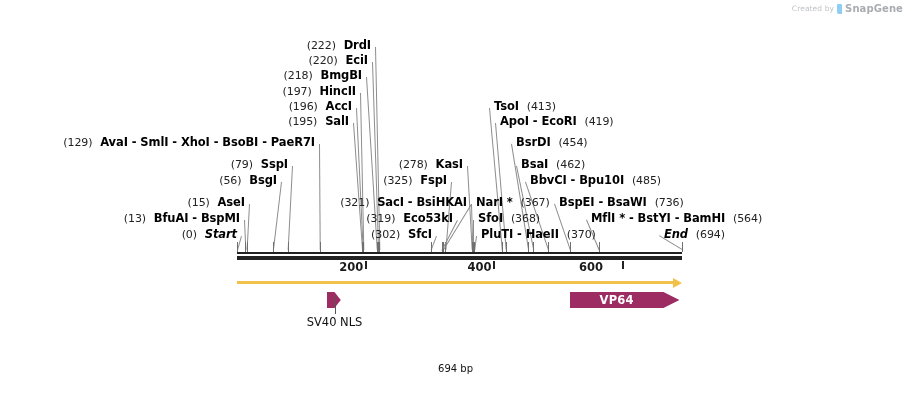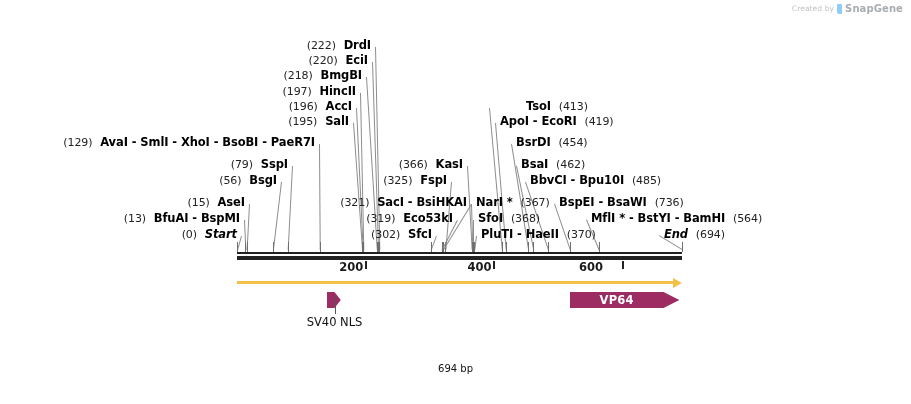--- a/index.html
+++ b/index.html
@@ -237,26 +237,26 @@
       <div class="lbl" style="top: 64px; left: 0px; width: 362px; text-align: right;"><span class="pos">(218)</span>&nbsp;&nbsp;<span class="enz">BmgBI</span></div>
       <div class="lbl" style="top: 80px; left: 0px; width: 356px; text-align: right;"><span class="pos">(197)</span>&nbsp;&nbsp;<span class="enz">HincII</span></div>
       <div class="lbl" style="top: 95px; left: 0px; width: 352px; text-align: right;"><span class="pos">(196)</span>&nbsp;&nbsp;<span class="enz">AccI</span></div>
       <div class="lbl" style="top: 110px; left: 0px; width: 349px; text-align: right;"><span class="pos">(195)</span>&nbsp;&nbsp;<span class="enz">SalI</span></div>
       <div class="lbl" style="top: 131px; left: 0px; width: 315px; text-align: right;"><span class="pos">(129)</span>&nbsp;&nbsp;<span class="enz">AvaI</span><span class="sep"> - </span><span class="enz">SmlI</span><span class="sep"> - </span><span class="enz">XhoI</span><span class="sep"> - </span><span class="enz">BsoBI</span><span class="sep"> - </span><span class="enz">PaeR7I</span></div>
       <div class="lbl" style="top: 153px; left: 0px; width: 288px; text-align: right;"><span class="pos">(79)</span>&nbsp;&nbsp;<span class="enz">SspI</span></div>
       <div class="lbl" style="top: 169px; left: 0px; width: 277px; text-align: right;"><span class="pos">(56)</span>&nbsp;&nbsp;<span class="enz">BsgI</span></div>
       <div class="lbl" style="top: 191px; left: 0px; width: 245px; text-align: right;"><span class="pos">(15)</span>&nbsp;&nbsp;<span class="enz">AseI</span></div>
       <div class="lbl" style="top: 207px; left: 0px; width: 240px; text-align: right;"><span class="pos">(13)</span>&nbsp;&nbsp;<span class="enz">BfuAI</span><span class="sep"> - </span><span class="enz">BspMI</span></div>
       <div class="lbl" style="top: 223px; left: 0px; width: 237px; text-align: right;"><span class="pos">(0)</span>&nbsp;&nbsp;<span class="term">Start</span></div>
-      <div class="lbl" style="top: 153px; left: 0px; width: 463px; text-align: right;"><span class="pos">(366)</span>&nbsp;&nbsp;<span class="enz">KasI</span></div>
+      <div class="lbl" style="top: 153px; left: 0px; width: 463px; text-align: right;"><span class="pos">(278)</span>&nbsp;&nbsp;<span class="enz">KasI</span></div>
       <div class="lbl" style="top: 169px; left: 0px; width: 447px; text-align: right;"><span class="pos">(325)</span>&nbsp;&nbsp;<span class="enz">FspI</span></div>
       <div class="lbl" style="top: 191px; left: 0px; width: 467px; text-align: right;"><span class="pos">(321)</span>&nbsp;&nbsp;<span class="enz">SacI</span><span class="sep"> - </span><span class="enz">BsiHKAI</span></div>
       <div class="lbl" style="top: 207px; left: 0px; width: 453px; text-align: right;"><span class="pos">(319)</span>&nbsp;&nbsp;<span class="enz">Eco53kI</span></div>
       <div class="lbl" style="top: 223px; left: 0px; width: 432px; text-align: right;"><span class="pos">(302)</span>&nbsp;&nbsp;<span class="enz">SfcI</span></div>
-      <div class="lbl" style="top: 95px; left: 494px; text-align: center; margin-left: 32px;"><span class="enz">TsoI</span>&nbsp;&nbsp;<span class="pos">(413)</span></div>
+      <div class="lbl" style="top: 95px; left: 494px; text-align: center;"><span class="enz">TsoI</span>&nbsp;&nbsp;<span class="pos">(413)</span></div>
       <div class="lbl" style="top: 110px; left: 500px; text-align: left;"><span class="enz">ApoI</span><span class="sep"> - </span><span class="enz">EcoRI</span>&nbsp;&nbsp;<span class="pos">(419)</span></div>
       <div class="lbl" style="top: 131px; left: 516px; text-align: left;"><span class="enz">BsrDI</span>&nbsp;&nbsp;<span class="pos">(454)</span></div>
       <div class="lbl" style="top: 153px; left: 521px; text-align: left;"><span class="enz">BsaI</span>&nbsp;&nbsp;<span class="pos">(462)</span></div>
       <div class="lbl" style="top: 169px; left: 530px; text-align: left;"><span class="enz">BbvCI</span><span class="sep"> - </span><span class="enz">Bpu10I</span>&nbsp;&nbsp;<span class="pos">(485)</span></div>
       <div class="lbl" style="top: 191px; left: 559px; text-align: left;"><span class="enz">BspEI</span><span class="sep"> - </span><span class="enz">BsaWI</span>&nbsp;&nbsp;<span class="pos">(736)</span></div>
       <div class="lbl" style="top: 207px; left: 591px; text-align: left;"><span class="enz">MflI *</span><span class="sep"> - </span><span class="enz">BstYI</span><span class="sep"> - </span><span class="enz">BamHI</span>&nbsp;&nbsp;<span class="pos">(564)</span></div>
       <div class="lbl" style="top: 223px; left: 664px; text-align: left;"><span class="term">End</span>&nbsp;&nbsp;<span class="pos">(694)</span></div>
       <div class="lbl" style="top: 191px; left: 476px; text-align: left;"><span class="enz">NarI *</span>&nbsp;&nbsp;<span class="pos">(367)</span></div>
       <div class="lbl" style="top: 207px; left: 478px; text-align: left;"><span class="enz">SfoI</span>&nbsp;&nbsp;<span class="pos">(368)</span></div>
       <div class="lbl" style="top: 223px; left: 481px; text-align: left;"><span class="enz">PluTI</span><span class="sep"> - </span><span class="enz">HaeII</span>&nbsp;&nbsp;<span class="pos">(370)</span></div>

